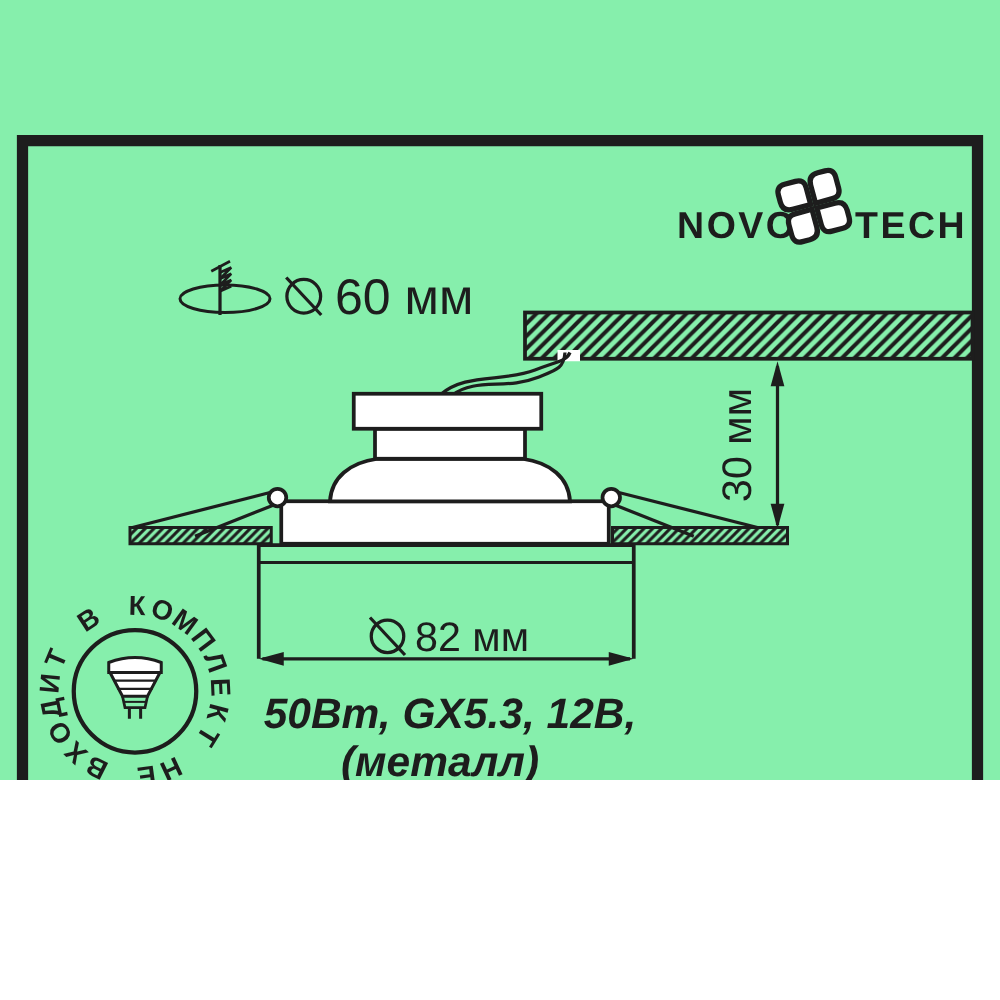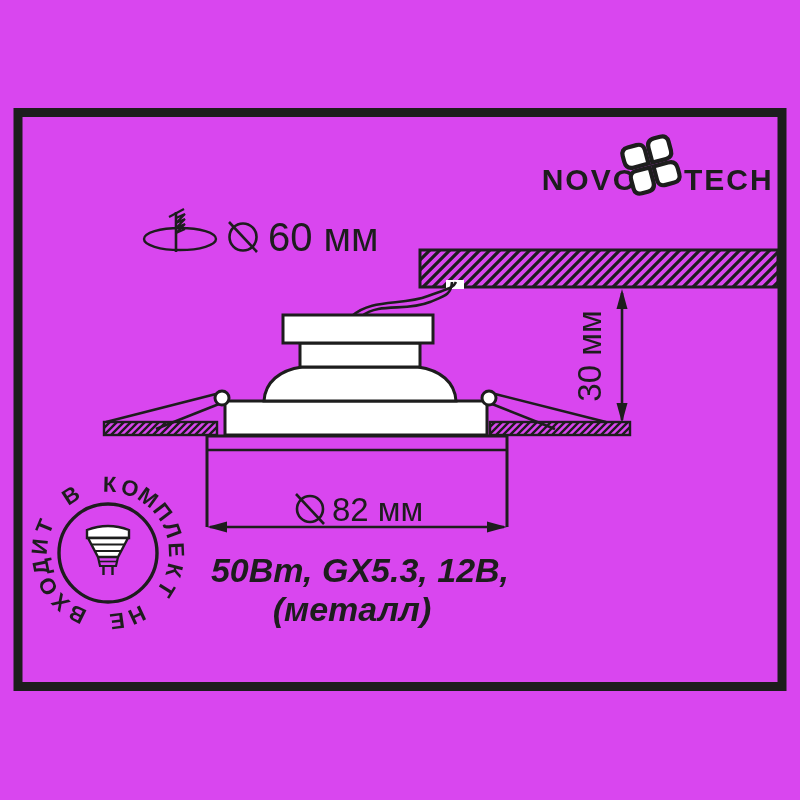--- a/index.html
+++ b/index.html
@@ -1,16 +1,16 @@
 <!DOCTYPE html>
 <html><head>
 <meta charset="utf-8">
 <style>
   html,body{margin:0;padding:0;background:#ffffff;}
-  .page{width:800px;height:800px;position:relative;background:#d946ef;}
+  .page{width:800px;height:624px;position:relative;background:#86efac;}
   svg{display:block;}
   text{font-family:"Liberation Sans","DejaVu Sans",sans-serif;fill:#1d1d1d;}
   .logo-text{font-size:30px;font-weight:bold;letter-spacing:2px;}
   .label-60{font-size:40px;}
   .dim-label{font-size:33px;}
   .spec{font-size:34px;font-weight:bold;font-style:italic;text-anchor:middle;}
   .stamp-char{font-size:22px;font-weight:bold;text-anchor:middle;}
   .ln{stroke:#1d1d1d;fill:none;}
   .fillw{fill:#ffffff;stroke:#1d1d1d;}
   .arrow{fill:#1d1d1d;stroke:none;}

